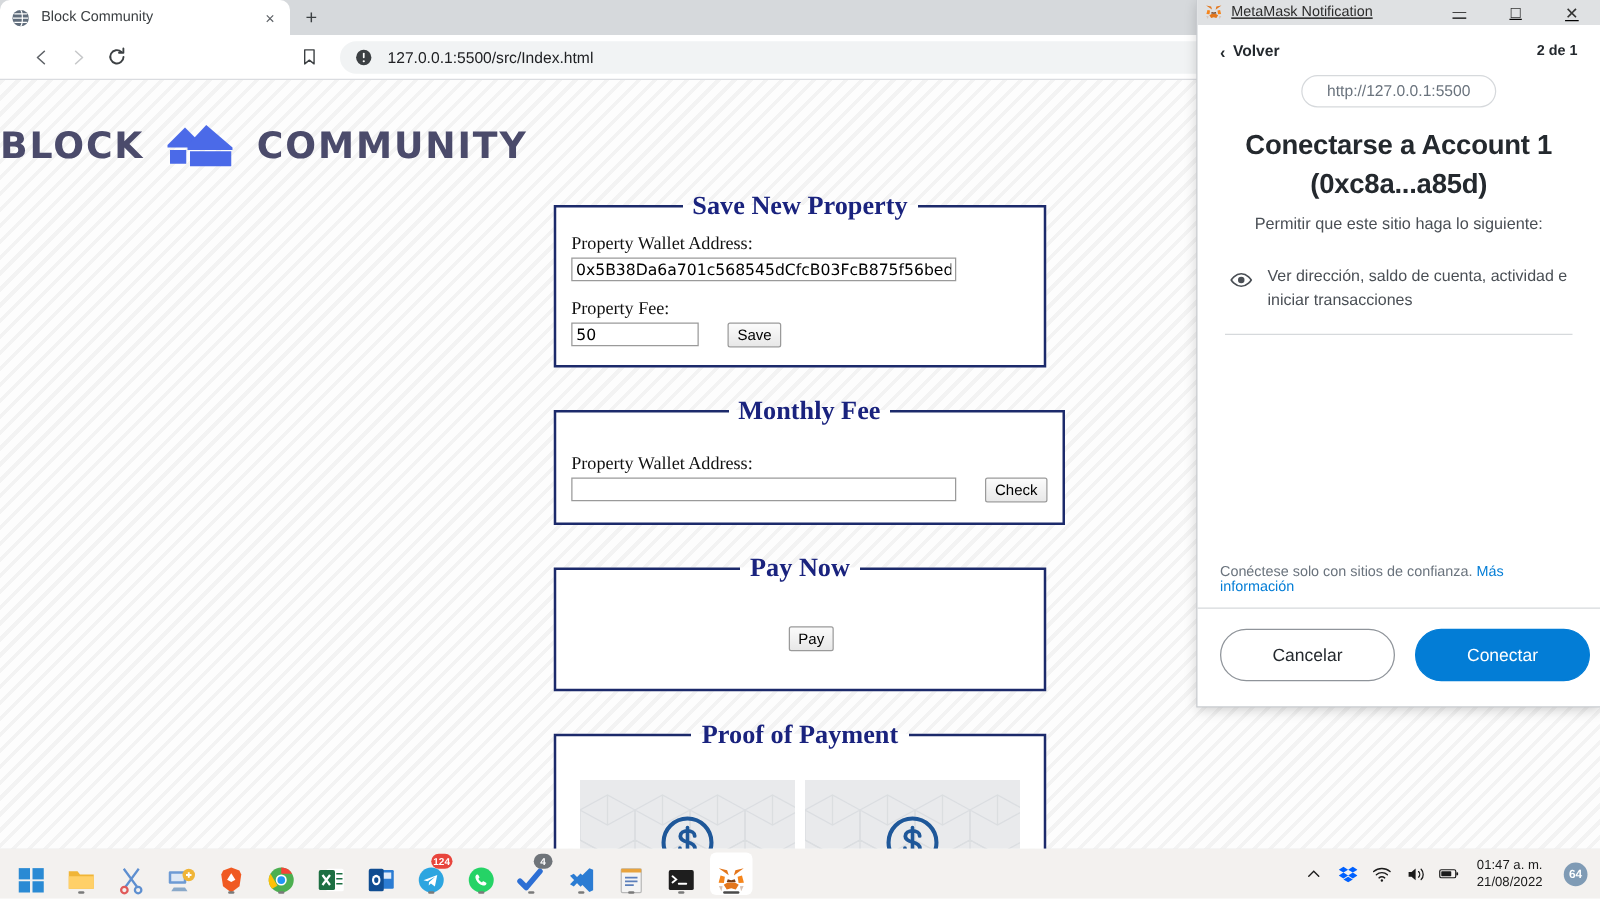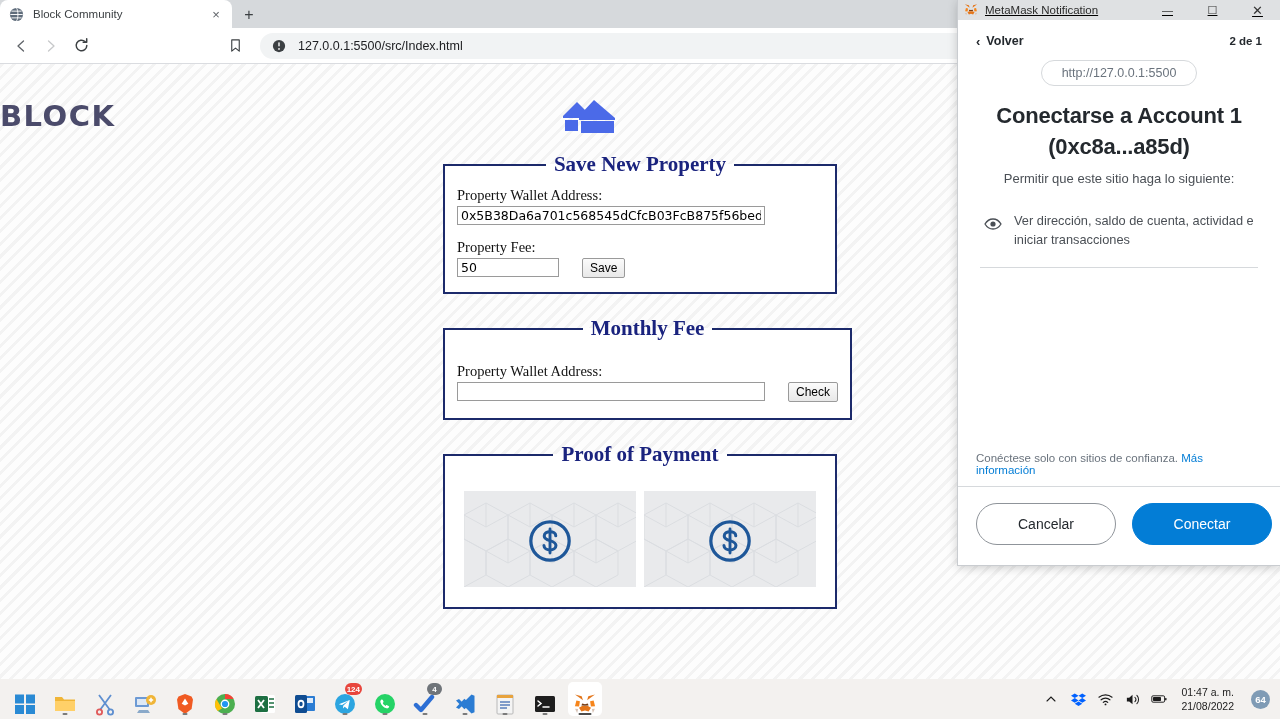--- a/index.html
+++ b/index.html
@@ -53,21 +53,21 @@
     width: 22px; height: 22px;
     display: flex; align-items: center; justify-content: center;
     font-size: 16px; color: #3c4043; line-height: 1;
   }
 
   
   .toolbar {
     height: 36px;
     background: #fff;
     display: flex; align-items: center;
-    padding: 0 6px;
+    padding: 0 18px;
     border-bottom: 1px solid #dadce0;
   }
   .navbtn {
     width: 30px; height: 30px;
     display: flex; align-items: center; justify-content: center;
     flex: 0 0 30px;
   }
   .navbtn.disabled { opacity: .35; }
   .urlbar {
     flex: 1 1 auto;
@@ -92,21 +92,21 @@
     height: 615px;
     overflow: hidden;
     background-color: #fdfdfd;
     background-image:
       repeating-linear-gradient(135deg,
         rgba(0,0,0,0.040) 0px, rgba(0,0,0,0.040) 3px,
         rgba(0,0,0,0.000) 3px, rgba(0,0,0,0.000) 9px);
   }
 
   .page-logo {
-    display: flex; align-items: center; justify-content: space-between;
+    display: flex; align-items: center; justify-content: flex-start;
     gap: 16px;
     padding-top: 30px;
   }
   .logo-word {
     font-family: "DejaVu Sans", sans-serif;
     font-size: 29px; font-weight: 700;
     letter-spacing: 1.5px;
     color: #4b4b6b;
   }
   .logo-mark { width: 58px; height: 44px; flex: 0 0 58px; }
@@ -408,20 +408,26 @@
 
         <fieldset class="card" style="padding-top:14px;padding-bottom:16px">
           <legend>Monthly Fee</legend>
           <div class="field-label" style="margin-top:8px">Property Wallet Address:</div>
           <div class="row" style="margin-top:1px">
             <input class="txt check" type="text" value="" style="">
             <button class="btn">Check</button>
           </div>
         </fieldset>
 
+        <fieldset class="card" style="padding-top:16px;padding-bottom:30px">
+          <legend>Pay Now</legend>
+          <div class="center" style="padding-top:18px">
+            <button class="btn">Pay</button>
+          </div>
+        </fieldset>
 
         <fieldset class="card" style="padding-bottom:20px">
           <legend>Proof of Payment</legend>
           <div class="proof-row">
             <div class="proof-img">
               <svg class="cubes" viewBox="0 0 172 96" preserveAspectRatio="none">
                 <g stroke="#cfd3d8" stroke-width="1" fill="none">
                   <path d="M0 24 L22 12 L44 24 L44 48 L22 60 L0 48 Z M22 12 L22 36 M0 24 L22 36 L44 24"></path>
                   <path d="M44 24 L66 12 L88 24 L88 48 L66 60 L44 48 Z M66 12 L66 36 M44 24 L66 36 L88 24"></path>
                   <path d="M88 24 L110 12 L132 24 L132 48 L110 60 L88 48 Z M110 12 L110 36 M88 24 L110 36 L132 24"></path>

